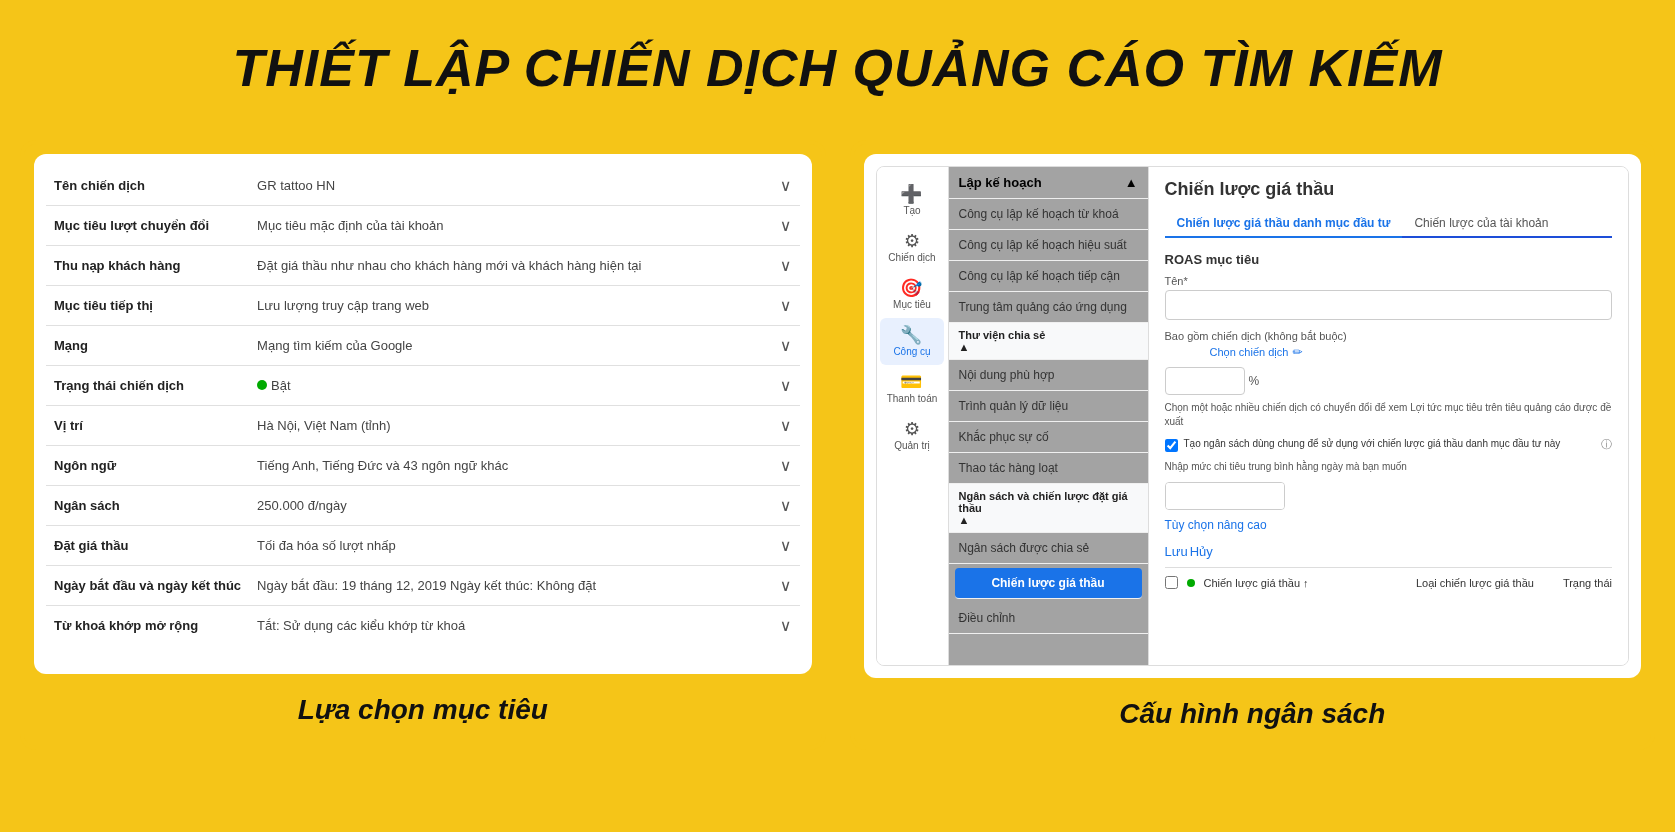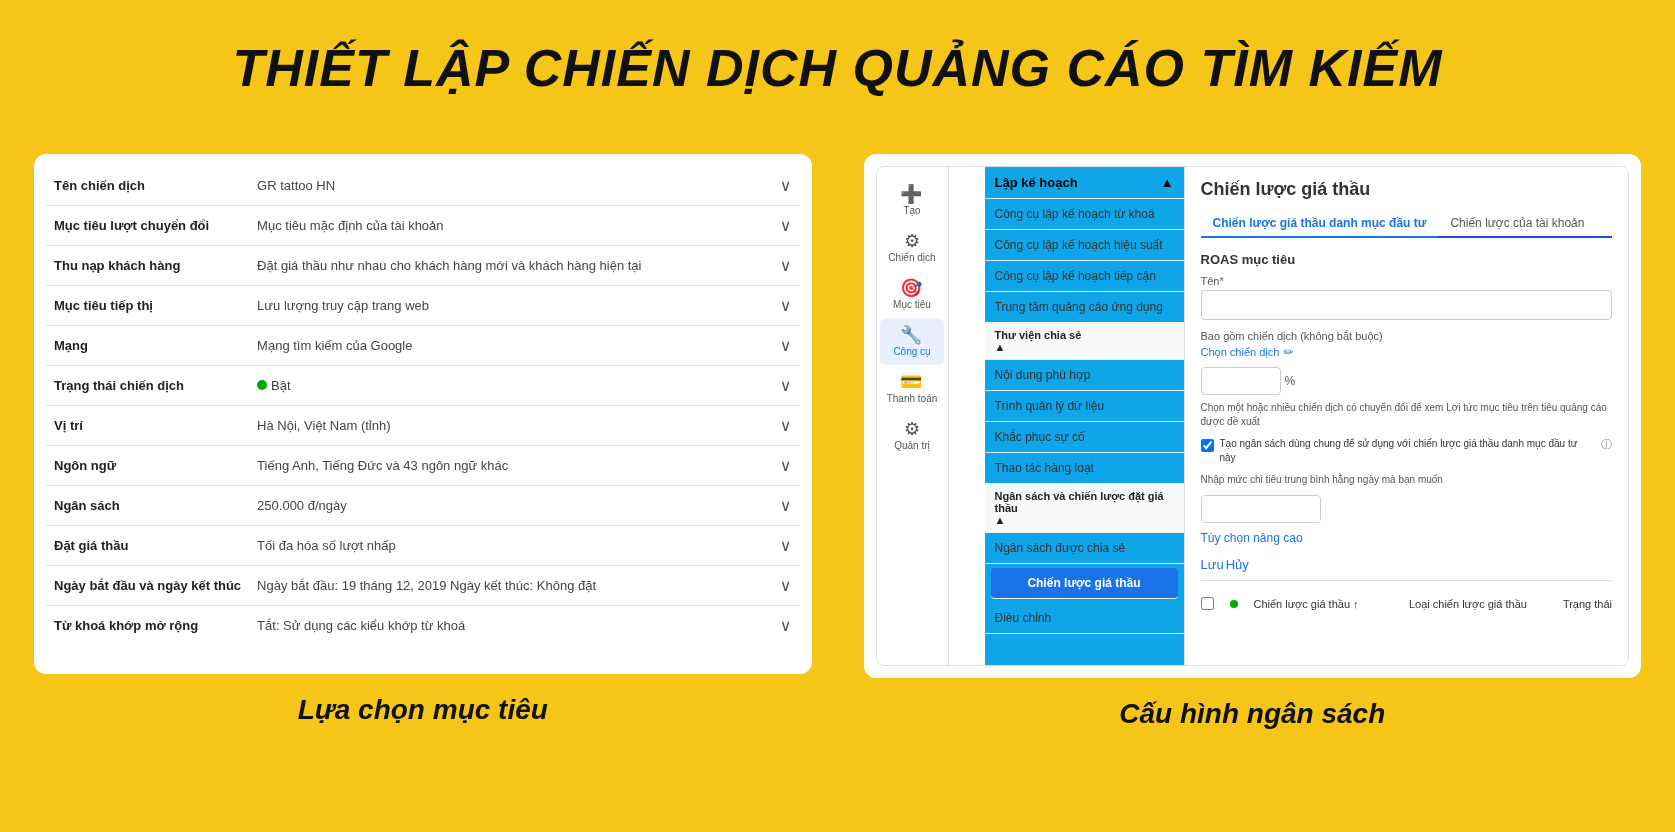--- a/index.html
+++ b/index.html
@@ -125,25 +125,24 @@
     .ads-sidebar-item.active {
       background: #e8f0fe;
       color: #1a73e8;
     }
     .ads-sidebar-icon {
       font-size: 18px;
       line-height: 1;
     }
     .ads-middle {
       width: 200px;
-      background: #0ea5e9;
+      background: #a3a3a3;
       border-right: 1px solid #ddd;
       padding: 0;
       overflow-y: auto;
-      margin-left: 36px;
     }
     .ads-middle-header {
       display: flex;
       justify-content: space-between;
       align-items: center;
       padding: 8px 10px;
       border-bottom: 1px solid #eee;
       font-weight: 600;
       font-size: 13px;
     }
@@ -219,20 +218,21 @@
       display: flex;
       align-items: center;
       gap: 4px;
       margin-bottom: 8px;
     }
     .link-text {
       color: #1a73e8;
       font-size: 11px;
       cursor: pointer;
       text-decoration: none;
+      margin-left: 45px;
     }
     .pencil-icon {
       color: #1a73e8;
       font-size: 12px;
     }
     .roas-input-row {
       display: flex;
       align-items: center;
       gap: 4px;
       margin-bottom: 6px;
@@ -309,23 +309,23 @@
       color: #1a73e8;
       background: none;
       border: none;
       font-size: 13px;
       cursor: pointer;
       font-weight: 500;
     }
     .bottom-bar {
       display: flex;
       align-items: center;
-      gap: 16px;
+      gap: 9px;
       border-top: 1px solid #ddd;
-      padding-top: 16px;
+      padding-top: 8px;
       margin-top: 8px;
       font-size: 11px;
       color: #333;
     }
     .bottom-bar input[type=checkbox] {
       margin: 0;
     }
     .green-dot-small {
       width: 8px;
       height: 8px;

